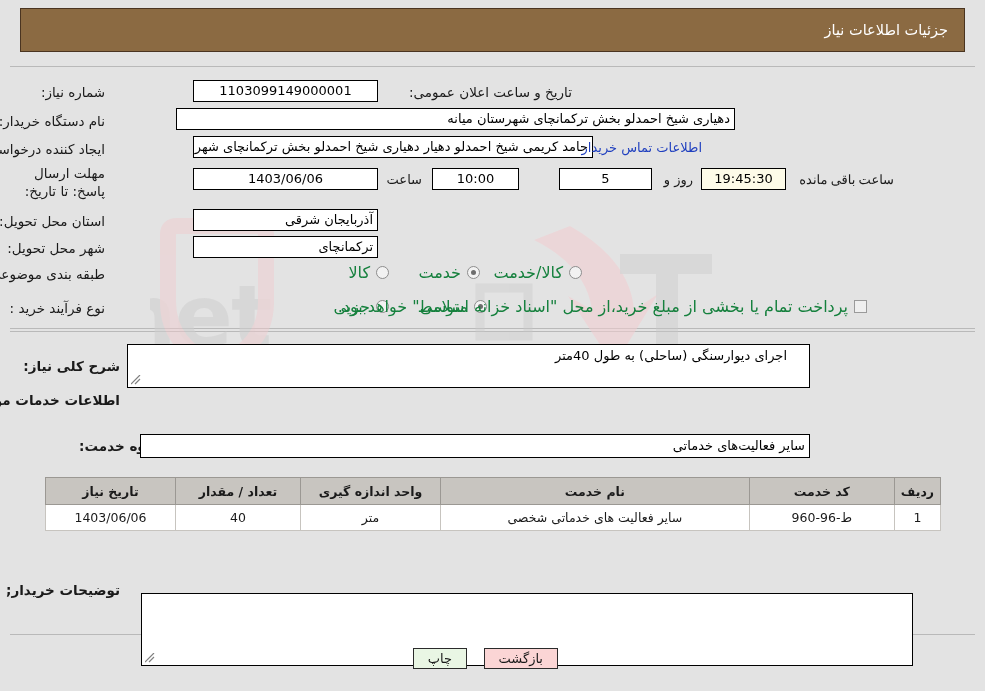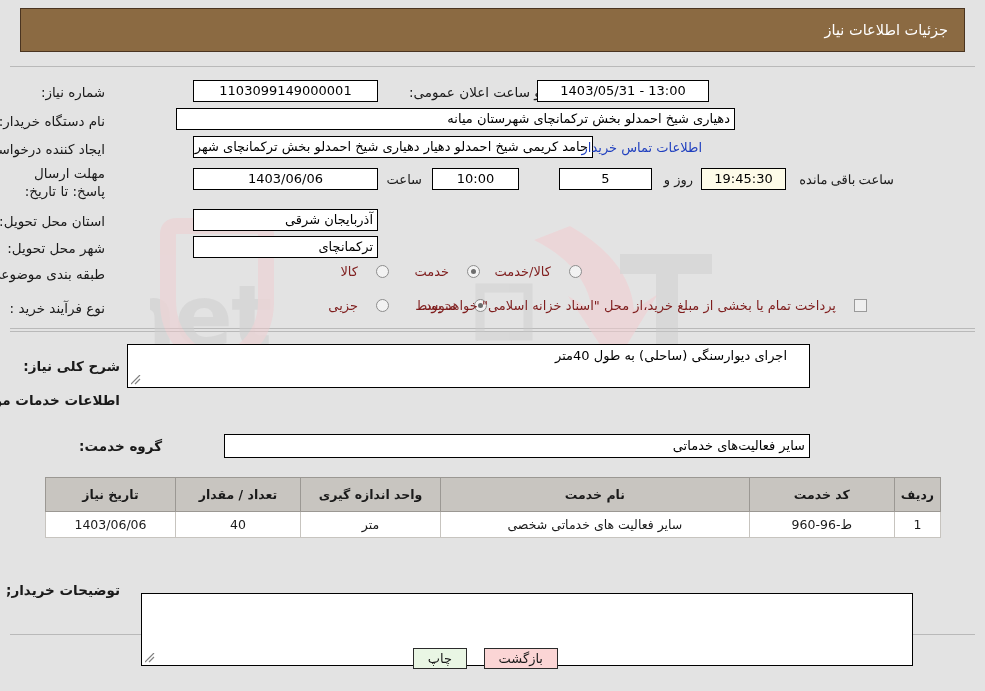--- a/index.html
+++ b/index.html
@@ -111,21 +111,21 @@
     border-radius: 50%;
     background: #6d6d6d;
   }
   .chk {
     display: inline-block;
     width: 13px; height: 13px;
     border: 1px solid #9a9a9a;
     background: #efefef;
     vertical-align: middle;
   }
-  .opt { display: inline-flex; align-items: center; gap: 18px; font-size: 13px; color: #7f1d1d; white-space: nowrap; }
+  .opt { display: inline-flex; align-items: center; gap: 6px; font-size: 16px; color: #15803d; white-space: nowrap; }
 
   
   .ta {
     border: 1px solid #000;
     background: #fff;
     position: relative;
     font-size: 13px;
     color: #000;
     padding: 3px 22px;
     overflow: hidden;
@@ -145,21 +145,21 @@
     border-collapse: collapse;
     font-size: 12.5px;
     z-index: 10;
     background: #fff;
   }
   table.items th {
     background: #c8c5c0;
     border: 1px solid #9b9893;
     color: #1a1a1a;
     font-weight: bold;
-    height: 34px;
+    height: 27px;
     padding: 0 6px;
     text-align: center;
     white-space: nowrap;
     margin-top: 25px;
   }
   table.items td {
     background: #ffffff;
     border: 1px solid #c7c4bf;
     color: #1a1a1a;
     height: 26px;
@@ -216,21 +216,20 @@
   <div class="header-bar">
     <span>جزئیات اطلاعات نیاز</span>
   </div>
 
   <div class="panel" id="panel-top"></div>
 
   <div class="abs lbl" style="right:880px; top:84px; width:95px;">شماره نیاز:</div>
   <div class="abs tb center" style="right:607px; top:80px; width:185px;">1103099149000001</div>
 
   <div class="abs lbl" style="right:413px; top:84px; width:185px; text-align:right;">تاریخ و ساعت اعلان عمومی:</div>
-  <div class="abs tb center" style="right:276px; top:80px; width:172px;">13:00 - 1403/05/31</div>
 
   <div class="abs lbl" style="right:880px; top:113px; width:115px;">نام دستگاه خریدار:</div>
   <div class="abs tb right" style="right:250px; top:108px; width:559px;">دهیاری شیخ احمدلو بخش ترکمانچای شهرستان میانه</div>
 
   <div class="abs lbl" style="right:880px; top:141px; width:120px;">ایجاد کننده درخواست:</div>
   <div class="abs tb right" style="right:392px; top:136px; width:400px;">حامد کریمی شیخ احمدلو دهیار دهیاری شیخ احمدلو بخش ترکمانچای شهرستا</div>
   <a class="abs link" href="#" style="right:283px; top:140px;">اطلاعات تماس خریدار</a>
 
   <div class="abs lbl wrap" style="right:880px; top:164px; width:96px; line-height:18px;">مهلت ارسال پاسخ: تا تاریخ:</div>
   <div class="abs tb center" style="right:607px; top:168px; width:185px;">1403/06/06</div>
@@ -293,21 +292,21 @@
   <div class="abs ta" style="right:175px; top:344px; width:683px; height:44px;">
     <span>اجرای دیوارسنگی (ساحلی) به طول 40متر</span>
     <svg class="grip" viewBox="0 0 10 10">
       <path d="M0 9 L9 0 M4 9 L9 4" stroke="#808080" stroke-width="1.2" fill="none"></path>
     </svg>
   </div>
 
   <div class="abs section-head" style="right:865px; top:392px;">اطلاعات خدمات مورد نیاز</div>
 
   <div class="abs lbl" style="right:823px; top:438px; width:90px; font-weight:bold;">گروه خدمت:</div>
-  <div class="abs tb right" style="right:175px; top:434px; width:586px; height:24px; line-height:22px;">سایر فعالیت‌های خدماتی</div>
+  <div class="abs tb right" style="right:175px; top:434px; width:670px; height:24px; line-height:22px;">سایر فعالیت‌های خدماتی</div>
 
   <table class="items">
     <thead>
       <tr>
         <th style="width:34px;">ردیف</th>
         <th style="width:145px;">کد خدمت</th>
         <th>نام خدمت</th>
         <th style="width:140px;">واحد اندازه گیری</th>
         <th style="width:125px;">تعداد / مقدار</th>
         <th style="width:130px;">تاریخ نیاز</th>

